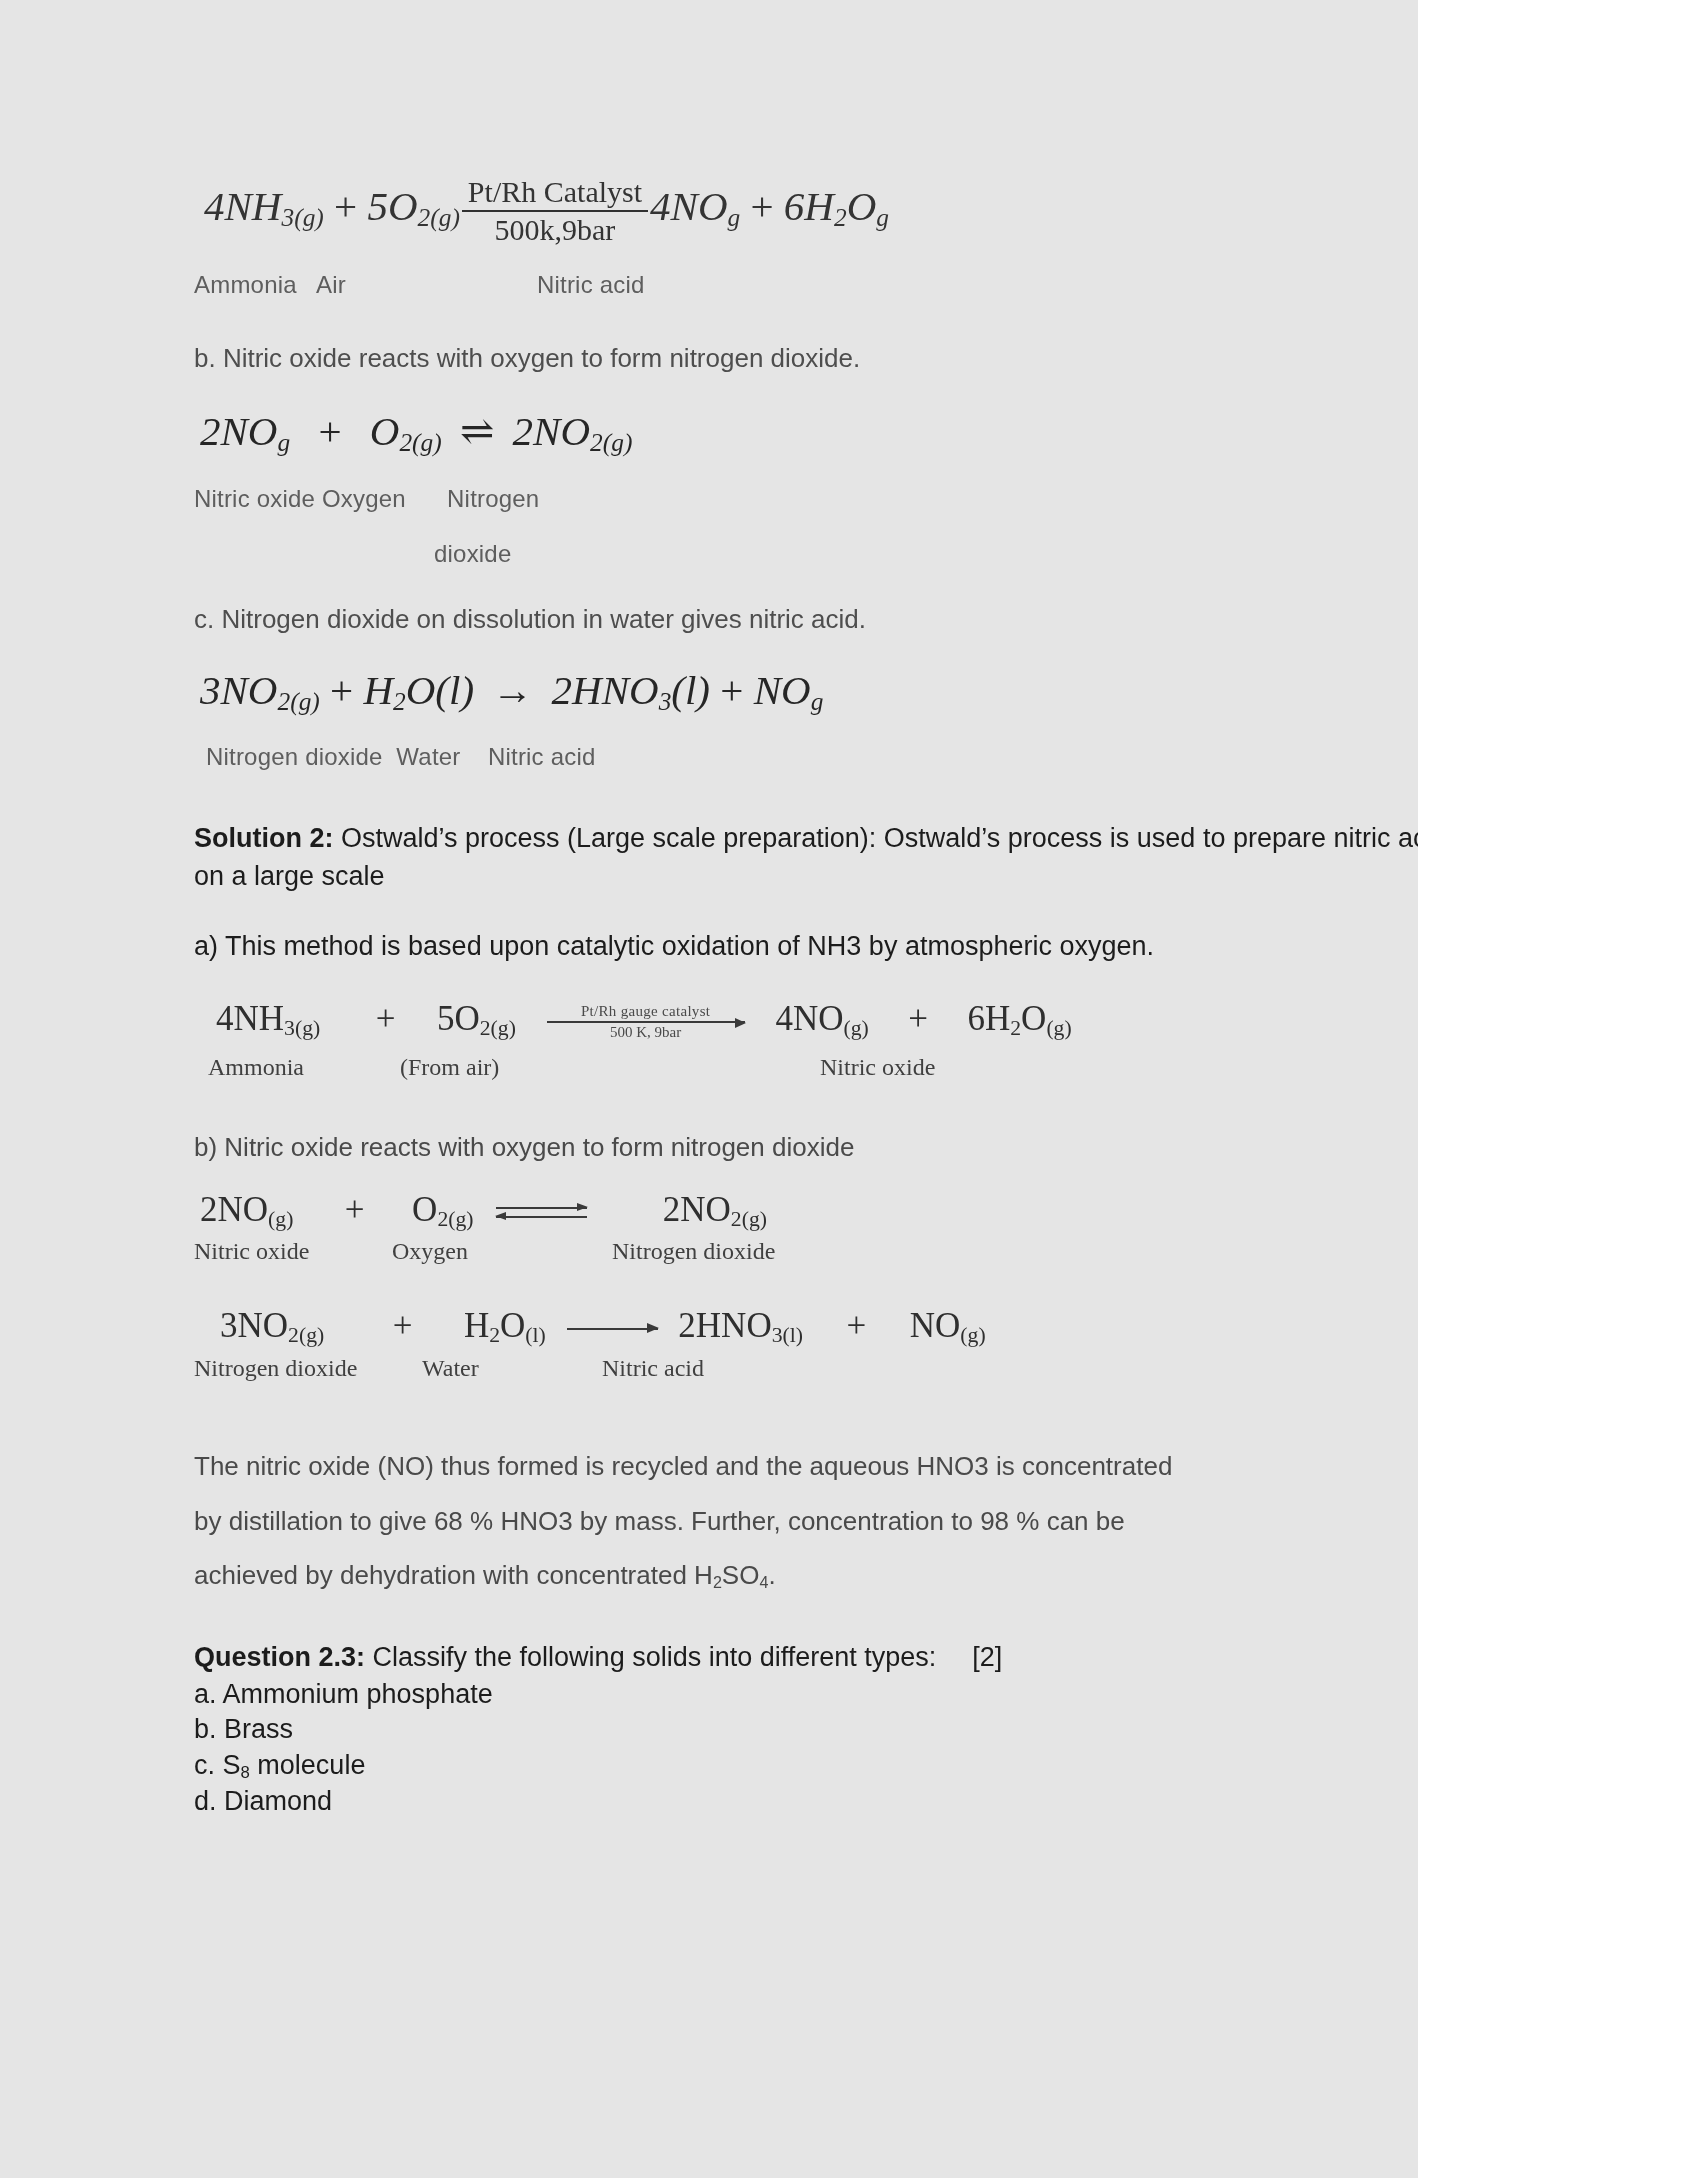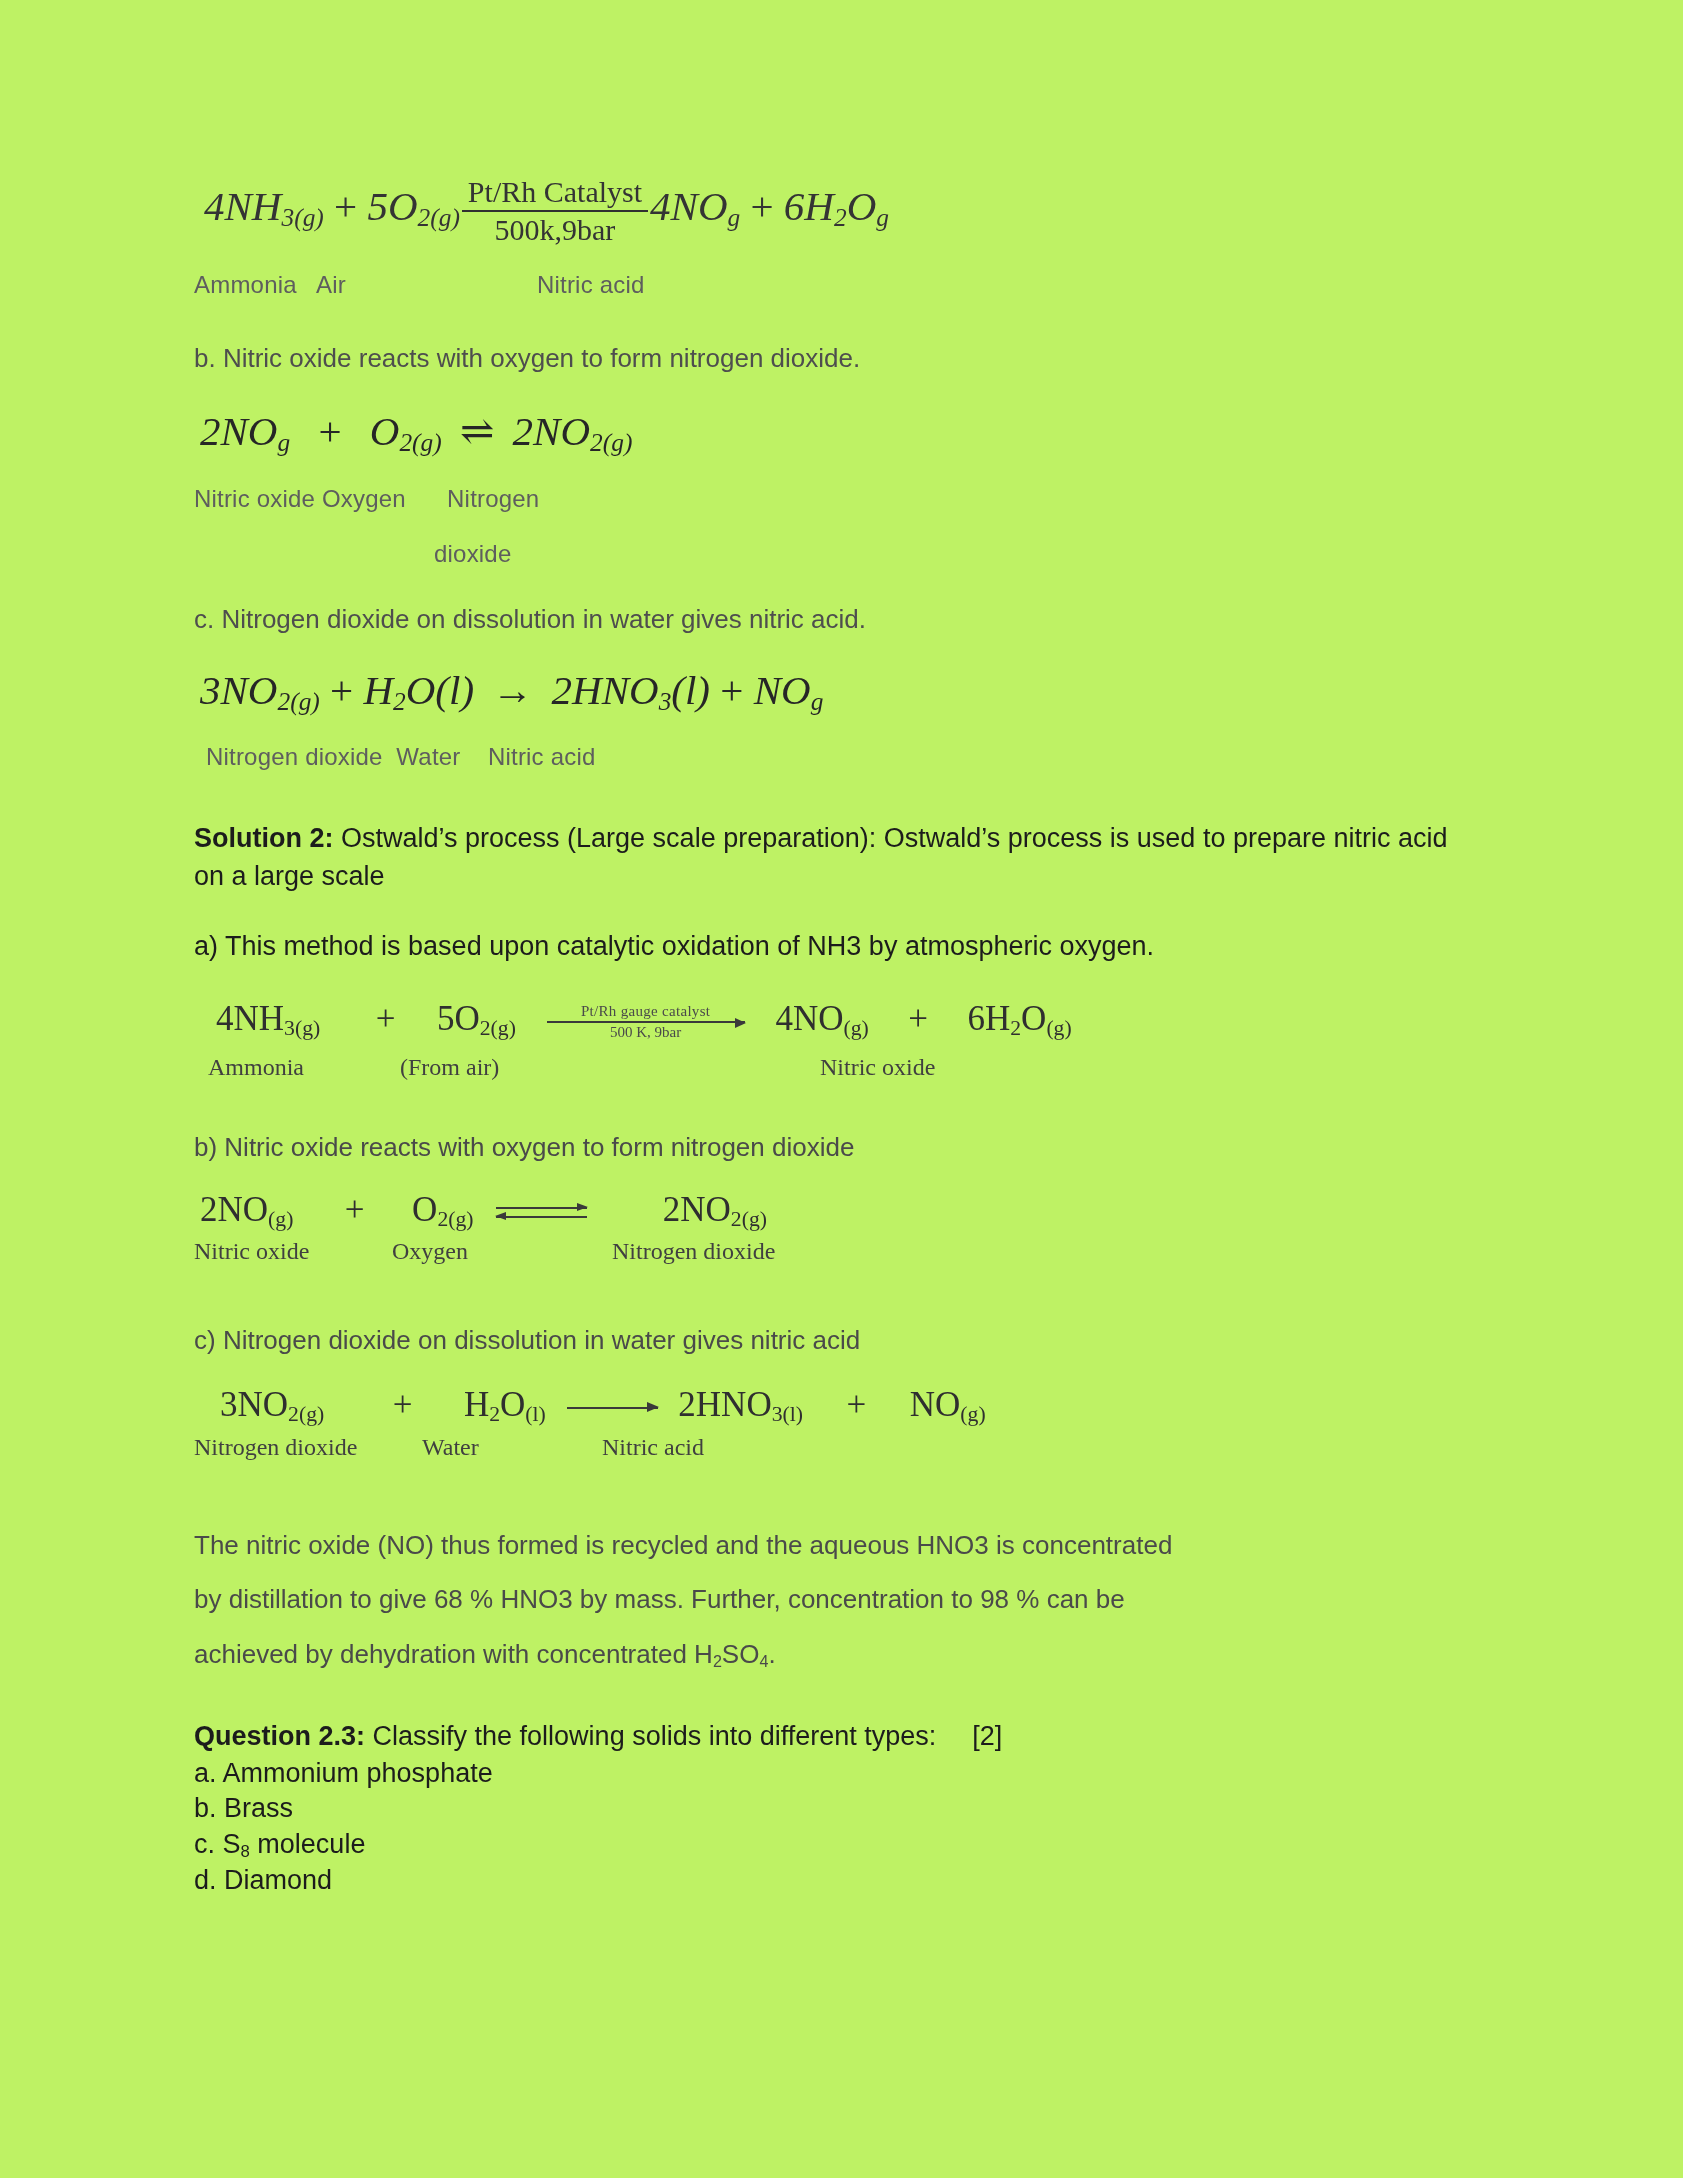--- a/index.html
+++ b/index.html
@@ -7,23 +7,23 @@
     margin: 0;
     padding: 0;
     background: #ffffff;
   }
   body {
     font-family: "Liberation Sans", sans-serif;
     color: #1a1a1a;
   }
   .page {
     position: relative;
-    width: 1683px;
+    width: 1418px;
     height: 2178px;
-    background: #bef264;
+    background: #e5e5e5;
     overflow: hidden;
     text-decoration: underline;
   }
   .content {
     position: absolute;
     left: 194px;
     top: 0;
     width: 1257px;
   }
 
@@ -296,21 +296,20 @@
       <span style="display:inline-block;width:44px;"></span>
       <span><span>2NO</span><sub>2(g)</sub></span>
     </div>
 
     <div style="position:relative;height:42px;margin-top:6px;">
       <span class="oldlbl" style="position:absolute;left:0;top:0;">Nitric oxide</span>
       <span class="oldlbl" style="position:absolute;left:198px;top:0;">Oxygen</span>
       <span class="oldlbl" style="position:absolute;left:418px;top:0;">Nitrogen dioxide</span>
     </div>
 
-    <p class="para" style="font-size:26px;color:#4a4a4a;margin-top:42px;font-family:'Liberation Sans',sans-serif;">c) Nitrogen dioxide on dissolution in water gives nitric acid</p>
 
     <div class="oldeq" style="margin-top:26px;margin-left:26px;">
       <span><span>3NO</span><sub>2(g)</sub></span>
       <span style="display:inline-block;width:51px;"></span>
       <span>+</span>
       <span style="display:inline-block;width:34px;"></span>
       <span><span>H</span><sub>2</sub><span>O</span><sub>(l)</sub></span>
       <span class="plain-arrow"></span>
       <span><span>2HNO</span><sub>3(l)</sub></span>
       <span style="display:inline-block;width:26px;"></span>

